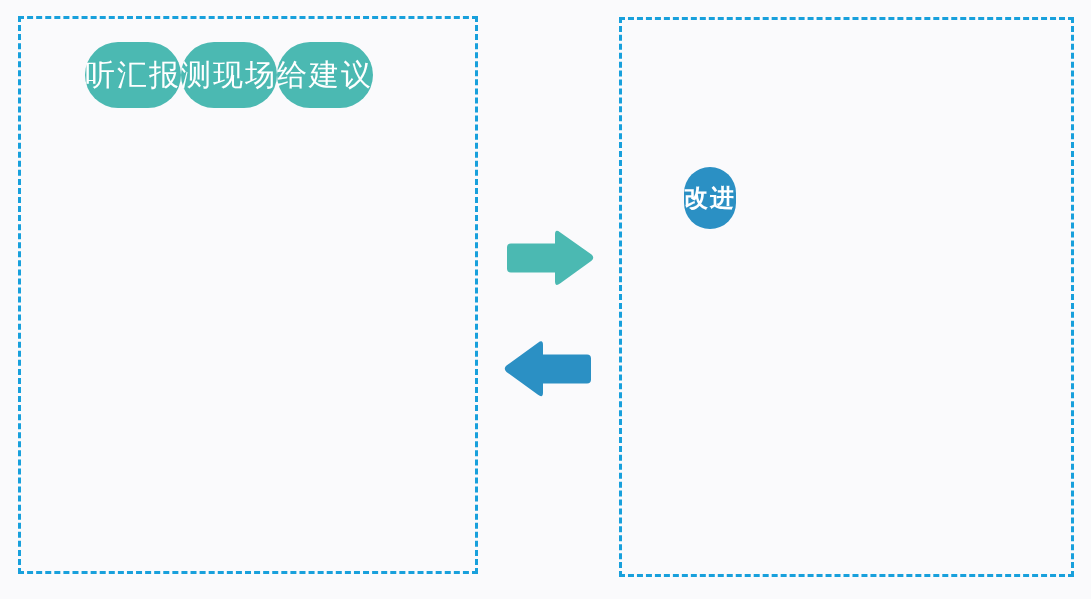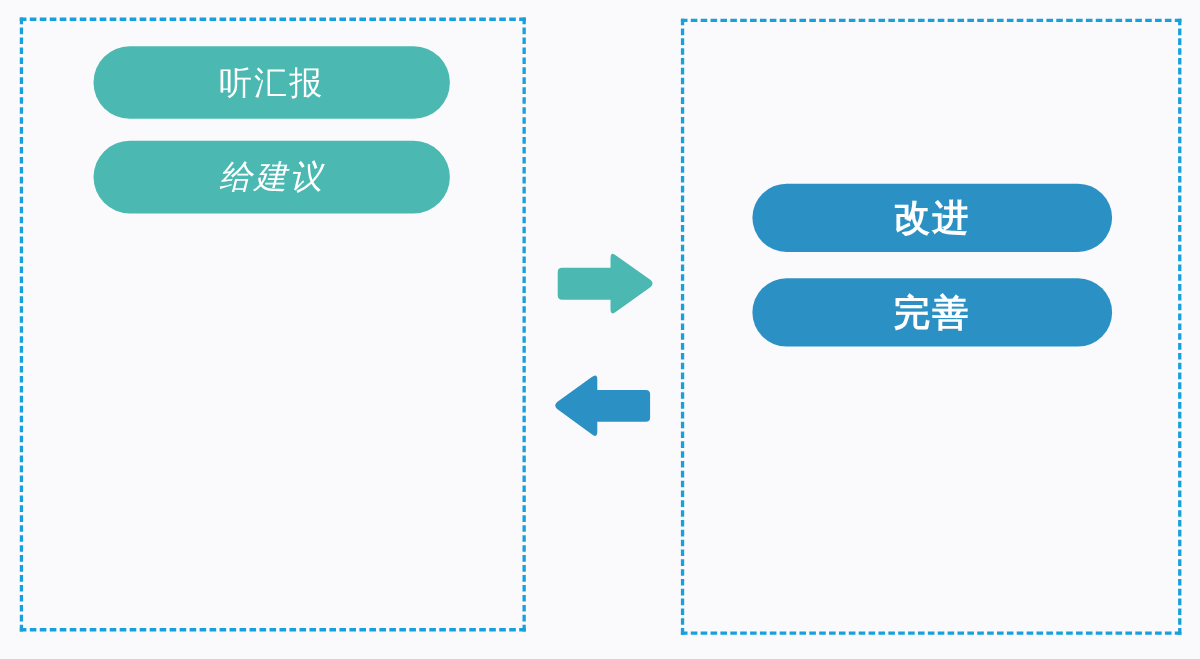--- a/index.html
+++ b/index.html
@@ -37,21 +37,21 @@
     left: 619px;
     top: 17px;
     width: 455px;
     height: 560px;
   }
 
   
   .pill-column {
     position: absolute;
     display: flex;
-    flex-direction: column;
+    flex-direction: row;
   }
   #left-pills {
     left: 85px;
     top: 42px;
     width: 324px;
   }
   #right-pills {
     left: 684px;
     top: 167px;
     width: 327px;
@@ -68,28 +68,28 @@
   }
   .pill-teal {
     height: 66px;
     margin-bottom: 20px;
     background: #4bb9b2;
     border-radius: 33px;
     font-size: 30px;
     font-weight: 400;
     letter-spacing: 2px;
   }
-  .pill-teal:last-child { margin-bottom: 0; font-style: italic; }
+  .pill-teal:last-child { margin-bottom: 0; }
 
   .pill-blue {
     height: 62px;
     margin-bottom: 24px;
     background: #2b90c4;
     border-radius: 31px;
-    font-size: 33px;
+    font-size: 24px;
     font-weight: bold;
     letter-spacing: 2px;
   }
   .pill-blue:last-child { margin-bottom: 0; }
 
   
   .arrow {
     position: absolute;
   }
   #arrow-forward {
@@ -108,35 +108,35 @@
 </style>
 </head>
 <body>
 
 <div id="stage">
 
   <div class="panel" id="panel-left"></div>
 
   <div class="pill-column" id="left-pills">
     <div class="pill pill-teal">听汇报</div>
+    <div class="pill pill-teal">测现场</div>
     <div class="pill pill-teal">给建议</div>
   </div>
 
   <div class="arrow" id="arrow-forward">
     <svg viewBox="0 0 92 60" xmlns="http://www.w3.org/2000/svg" aria-hidden="true">
       <path d="M4 19.5 Q4 15.5 8 15.5 L52 15.5 L52 6.5 Q52 0.5 57 4.2 L88.5 26.5 Q92 29.6 88.5 32.8 L57 55.5 Q52 59.2 52 53.2 L52 44.5 L8 44.5 Q4 44.5 4 40.5 Z" fill="#4bb9b2"></path>
     </svg>
   </div>
 
   <div class="arrow" id="arrow-back">
     <svg viewBox="0 0 92 62" xmlns="http://www.w3.org/2000/svg" aria-hidden="true">
       <path d="M88 20.5 Q88 16.5 84 16.5 L40 16.5 L40 7.0 Q40 1.0 35 4.8 L3.5 27.5 Q0 30.7 3.5 33.9 L35 56.8 Q40 60.6 40 54.5 L40 45.5 L84 45.5 Q88 45.5 88 41.5 Z" fill="#2b90c4"></path>
     </svg>
   </div>
 
   <div class="panel" id="panel-right"></div>
 
   <div class="pill-column" id="right-pills">
     <div class="pill pill-blue">改进</div>
-    <div class="pill pill-blue">完善</div>
   </div>
 
 </div>
 
 </body></html>

